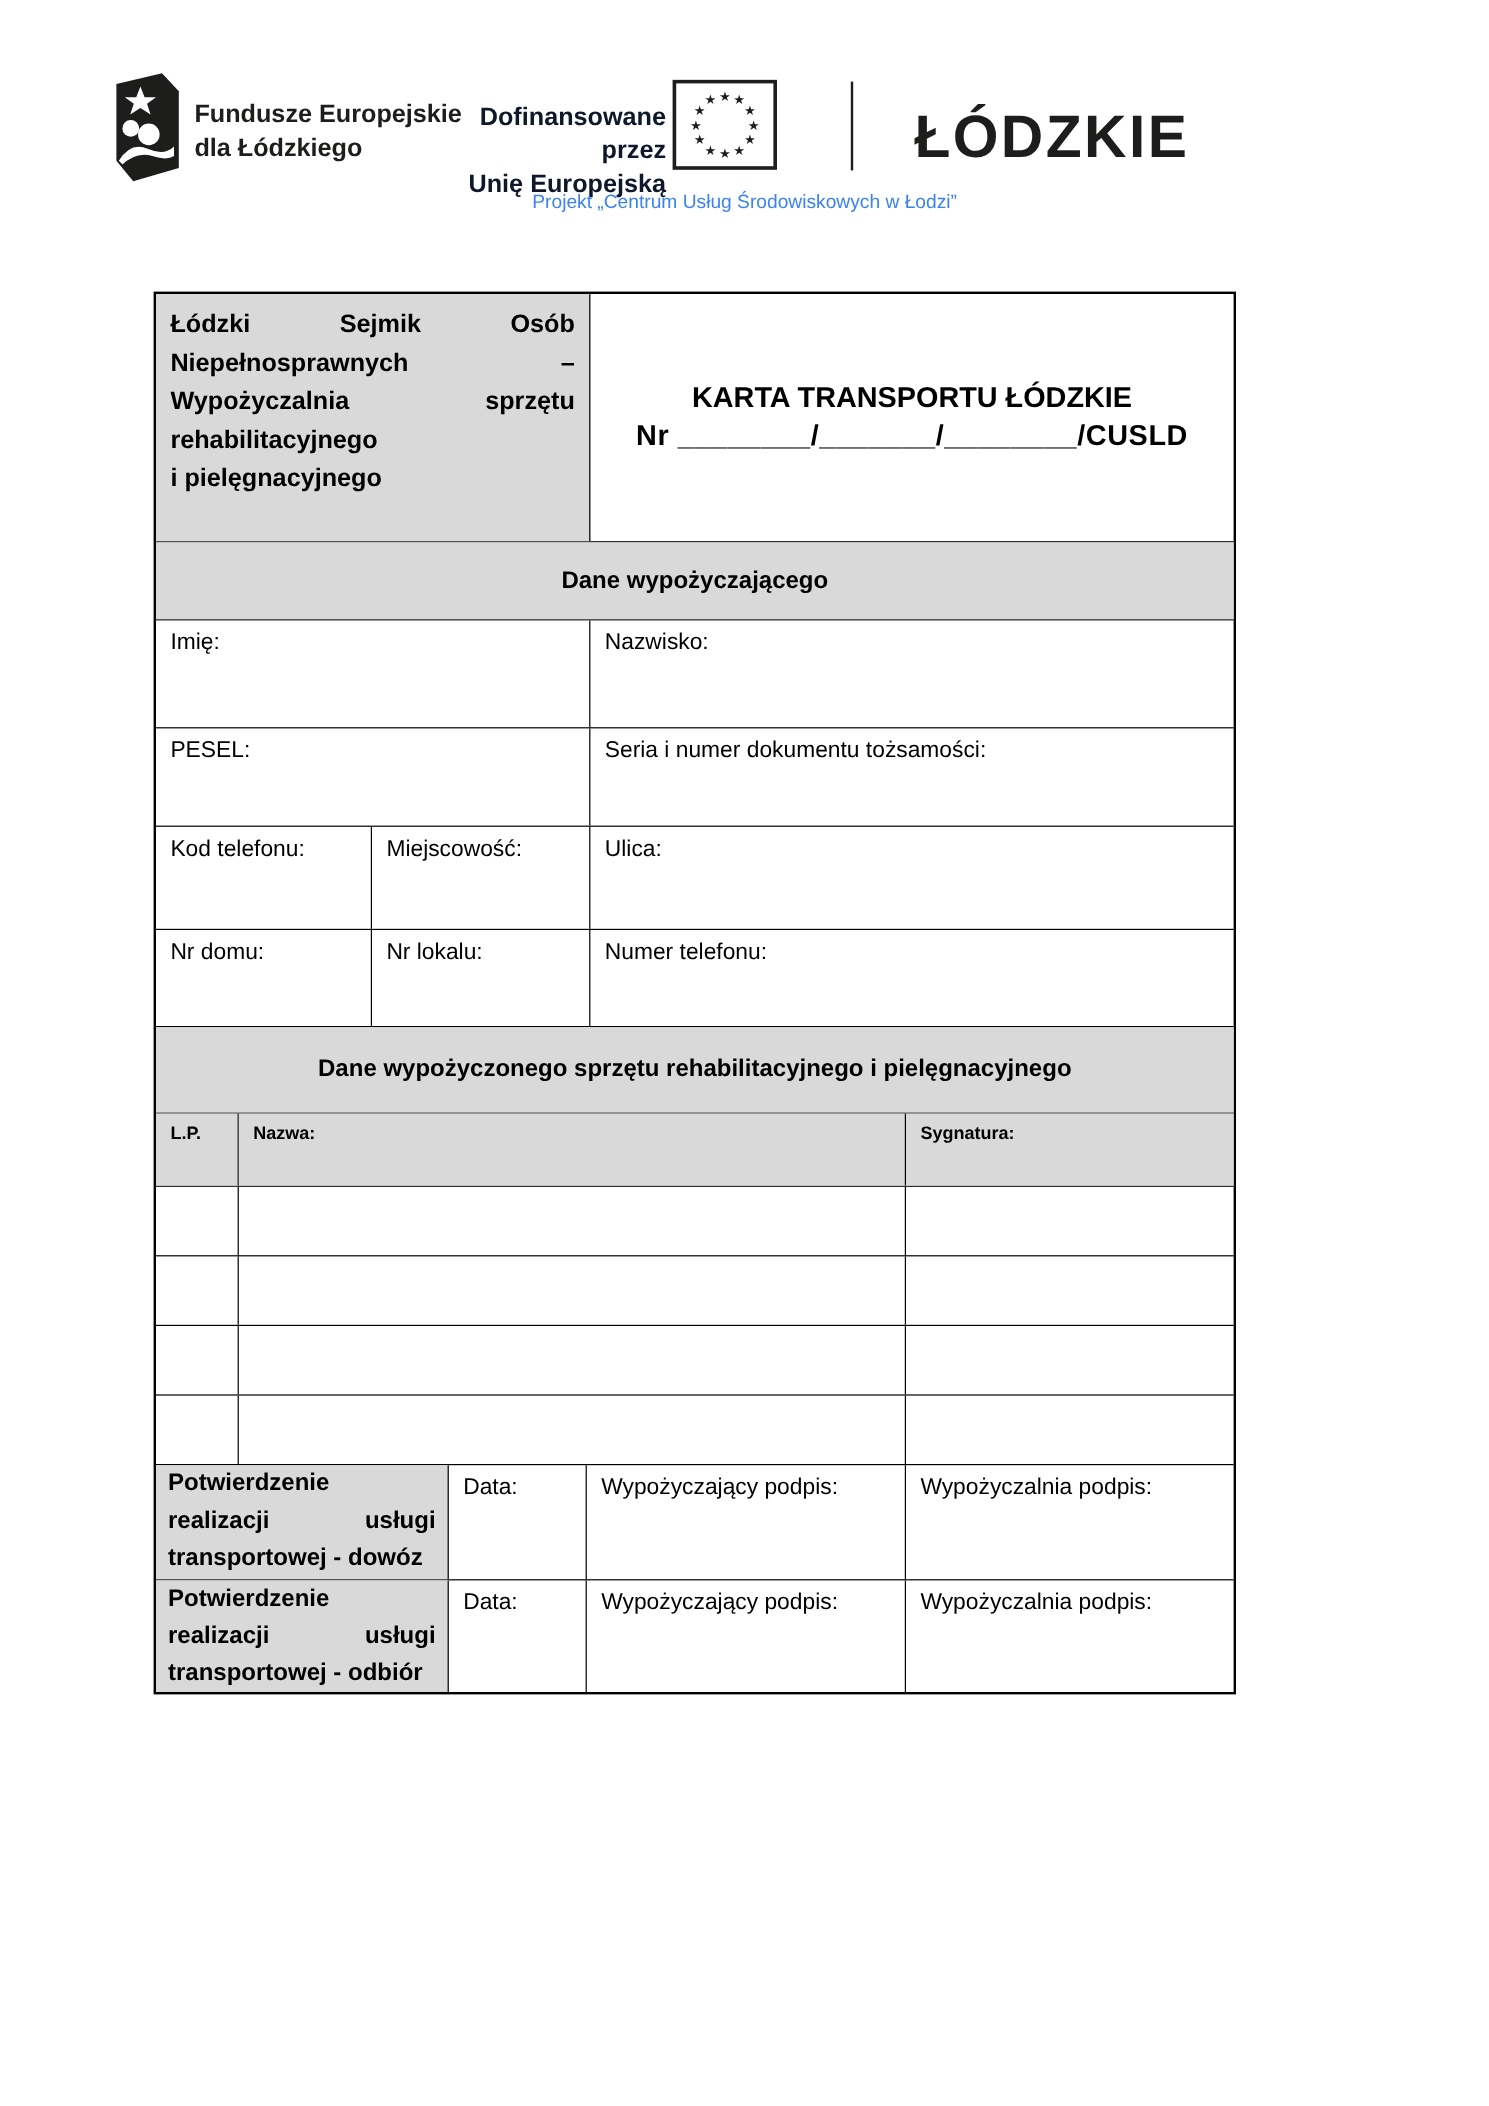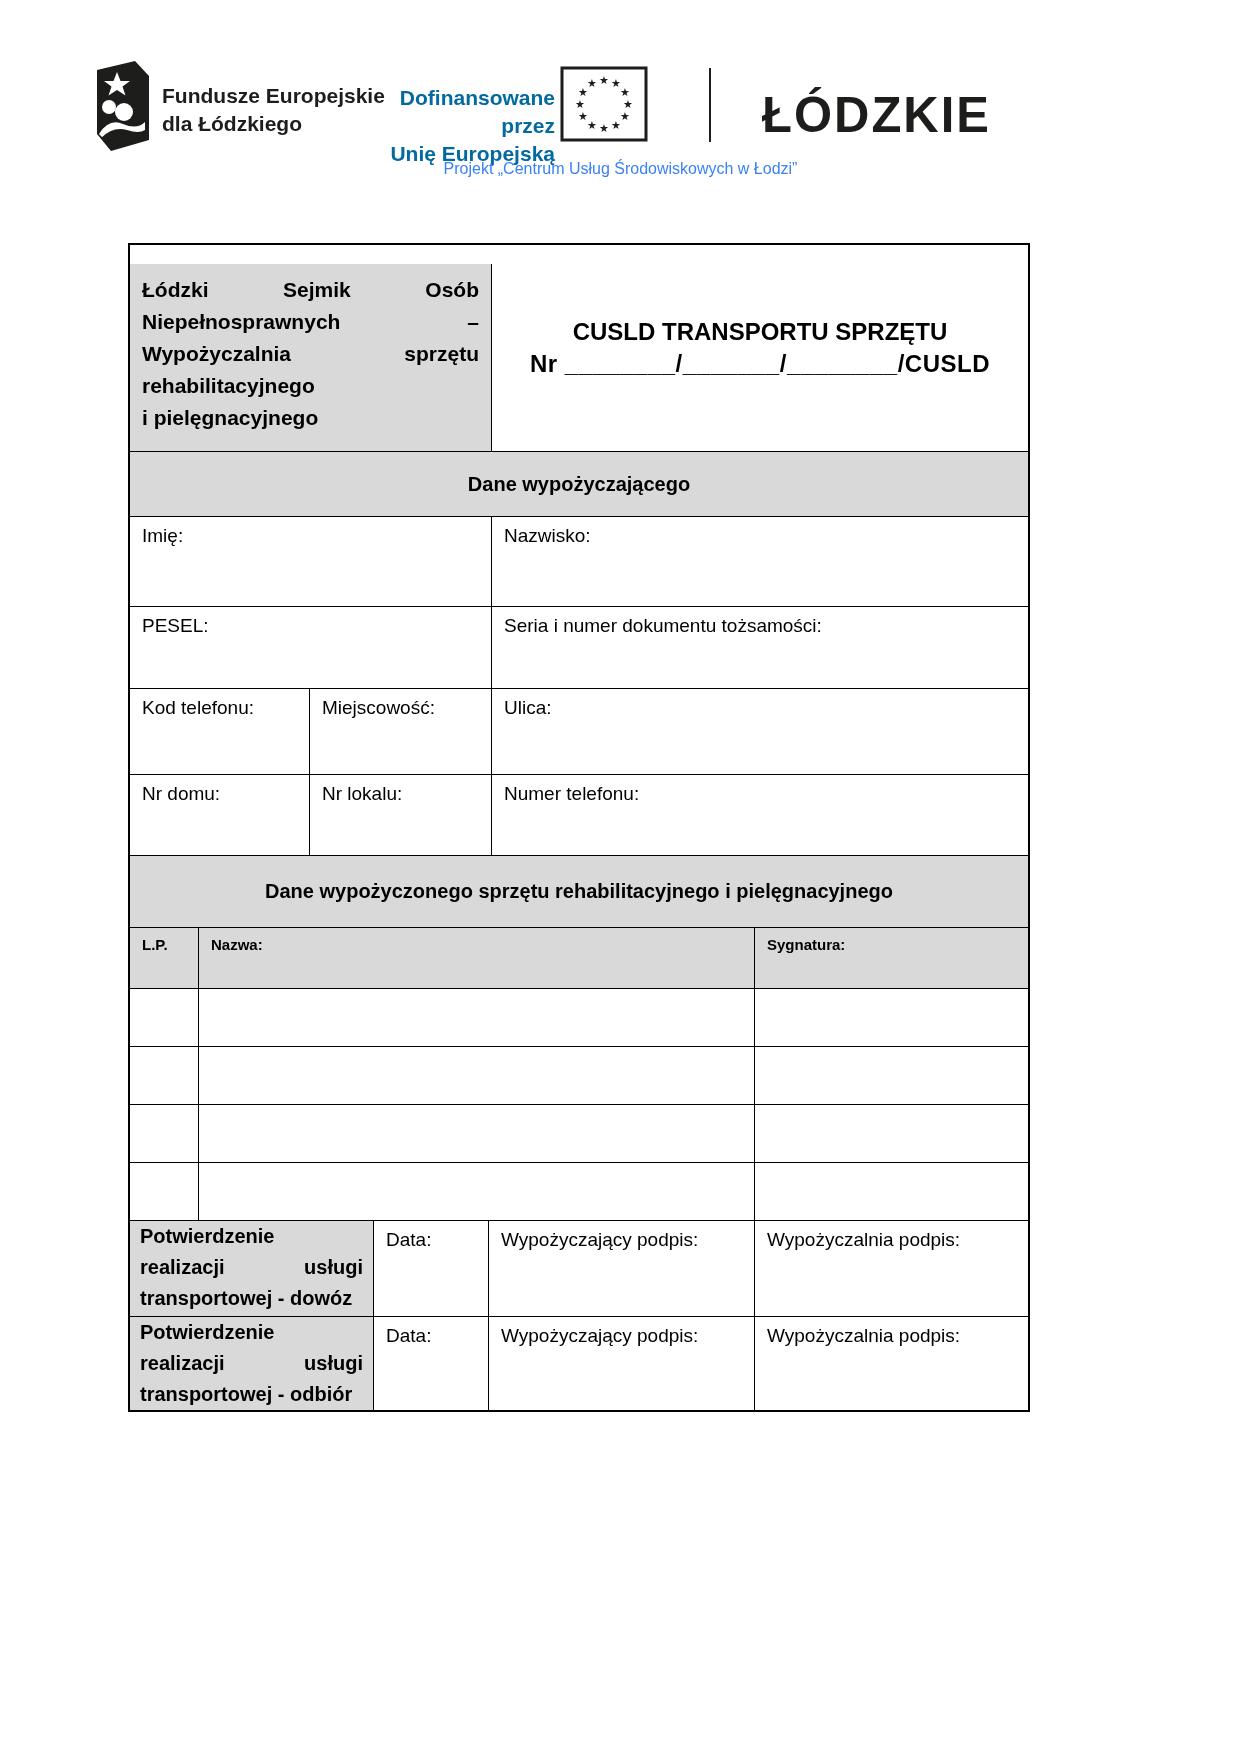--- a/index.html
+++ b/index.html
@@ -7,21 +7,21 @@
     position:relative;
     width:1100px;height:1755px;
     background:#ffffff;
     font-family:"Liberation Sans", sans-serif;
     color:#000;
     overflow:hidden;
   }
   
   .fe-logo{position:absolute;left:93px;top:60px;width:58px;height:92px;}
   .fe-text{position:absolute;left:162px;top:82px;font-size:21px;font-weight:bold;color:#1d1d1b;line-height:28px;}
-  .eu-text{position:absolute;left:360px;top:84px;width:195px;text-align:right;font-size:21px;font-weight:bold;color:#0369a1;line-height:28px;}
+  .eu-text{position:absolute;left:360px;top:84px;width:195px;text-align:right;font-size:21px;font-weight:bold;color:#0f172a;line-height:28px;}
   .eu-flag{position:absolute;left:560px;top:66px;width:88px;height:76px;}
   .hdr-divider{position:absolute;left:709px;top:68px;width:2px;height:74px;background:#1d1d1b;}
   .lodzkie{position:absolute;left:762px;top:86px;font-size:49px;font-weight:bold;color:#1d1d1b;letter-spacing:2px;transform:scaleY(1.02);transform-origin:top left;}
   .project-line{position:absolute;left:0;top:160px;width:1241px;text-align:center;font-size:16px;color:#3b82f6;}
   
   .tbl{
     position:absolute;left:128px;top:243px;width:902px;
     border:2px solid #000;box-sizing:border-box;background:#fff;
   }
   .row{display:grid;border-bottom:1px solid #000;box-sizing:border-box;}
@@ -36,21 +36,21 @@
   .r-band1{grid-template-columns:1fr;height:65px;}
   .r-name{grid-template-columns:362px 1fr;height:90px;}
   .r-pesel{grid-template-columns:362px 1fr;height:82px;}
   .r-addr{grid-template-columns:180px 182px 1fr;height:86px;}
   .r-house{grid-template-columns:180px 182px 1fr;height:81px;}
   .r-band2{grid-template-columns:1fr;height:72px;}
   .r-eqh{grid-template-columns:69px 556px 1fr;height:61px;}
   .r-eq{grid-template-columns:69px 556px 1fr;height:58px;}
   .r-sign1{grid-template-columns:244px 115px 266px 1fr;height:96px;}
   .r-sign2{grid-template-columns:244px 115px 266px 1fr;height:93px;}
-  .org-cell{font-weight:bold;font-size:21px;line-height:32px;padding:10px 12px;margin-top:19px;}
+  .org-cell{font-weight:bold;font-size:21px;line-height:32px;padding:10px 12px;}
   .title-cell{display:flex;flex-direction:column;align-items:center;justify-content:center;gap:4px;}
   .card-title{font-weight:bold;font-size:24px;}
   .card-number{font-weight:bold;font-size:24px;letter-spacing:0.5px;}
   .eq-head{font-weight:bold;font-size:15px;}
   .sign-label{font-weight:bold;font-size:20px;line-height:31px;padding:0 10px;text-align:justify;}
 </style>
 </head>
 <body>
 
 <div class="page">
@@ -95,21 +95,21 @@
 
   <div class="lodzkie">ŁÓDZKIE</div>
 
   <div class="project-line">Projekt „Centrum Usług Środowiskowych w Łodzi”</div>
 
   <div class="tbl">
 
     <div class="row r-title">
       <div class="cell gray org-cell justify">Łódzki Sejmik Osób Niepełnosprawnych – Wypożyczalnia sprzętu rehabilitacyjnego i&nbsp;pielęgnacyjnego</div>
       <div class="cell title-cell">
-        <div class="card-title">CUSLD TRANSPORTU SPRZĘTU</div>
+        <div class="card-title">KARTA TRANSPORTU ŁÓDZKIE</div>
         <div class="card-number">Nr ________/_______/________/CUSLD</div>
       </div>
     </div>
 
     <div class="row r-band1">
       <div class="cell gray band">Dane wypożyczającego</div>
     </div>
 
     <div class="row r-name">
       <div class="cell">Imię:</div>

